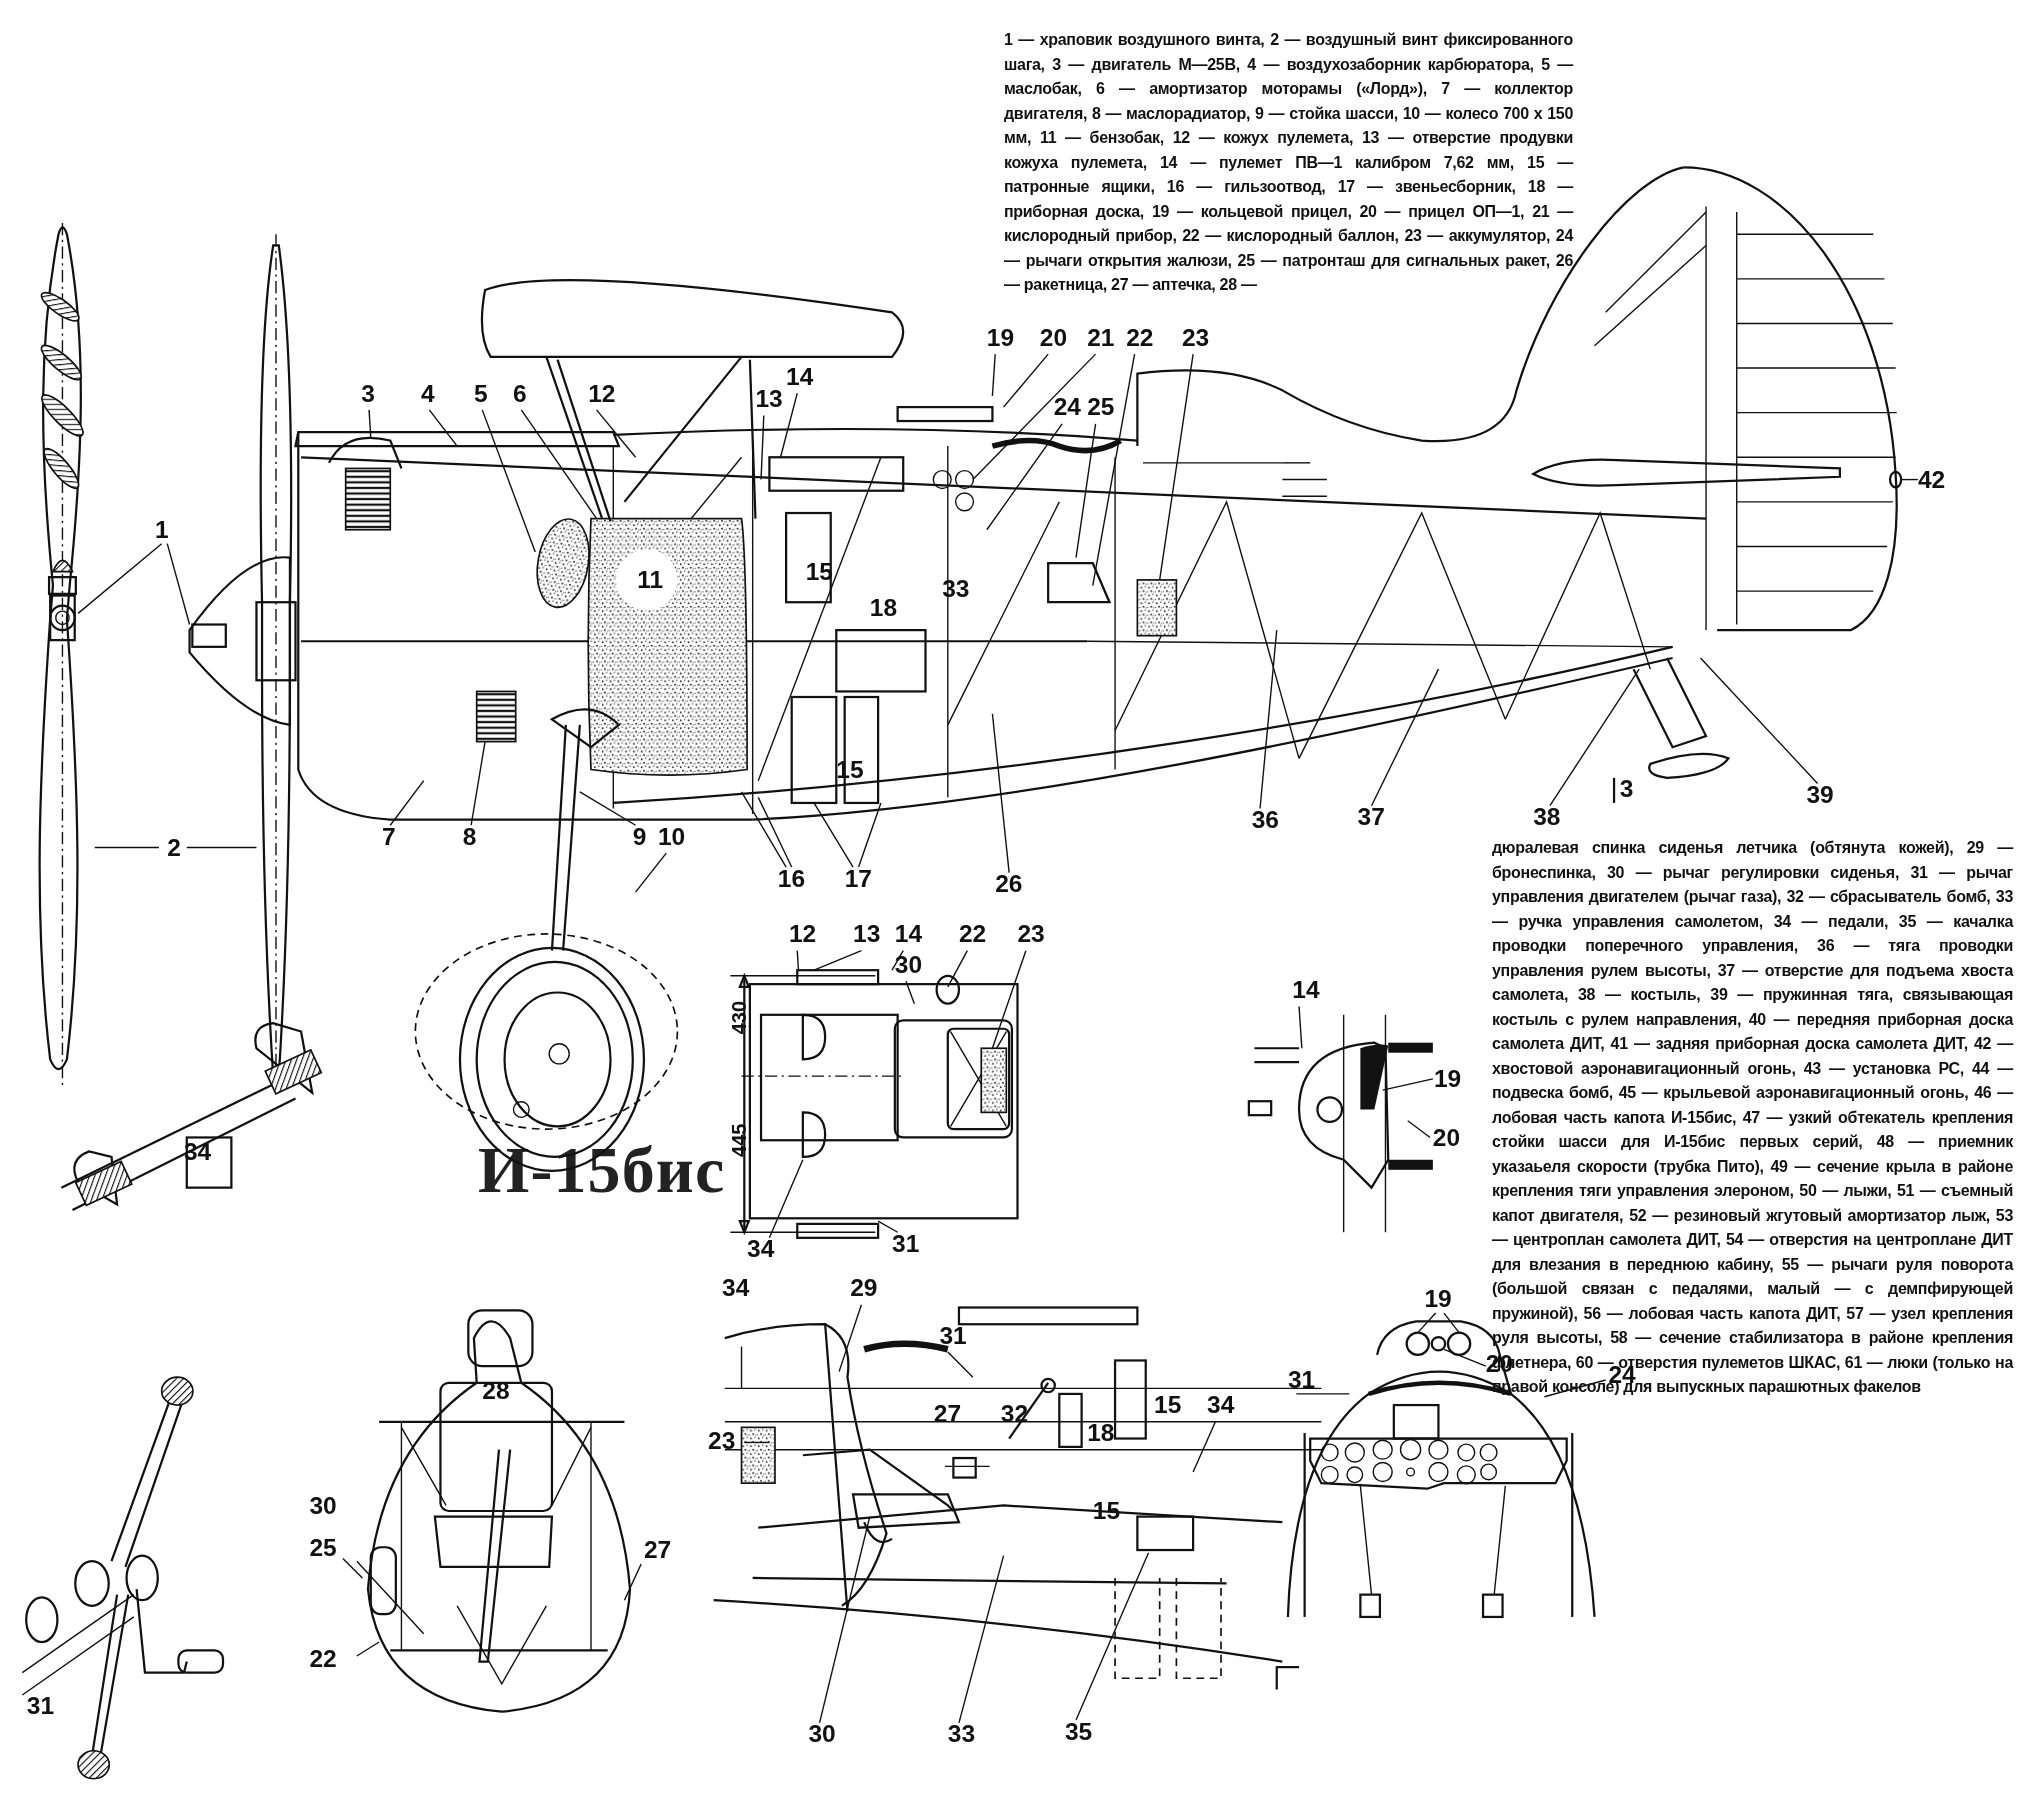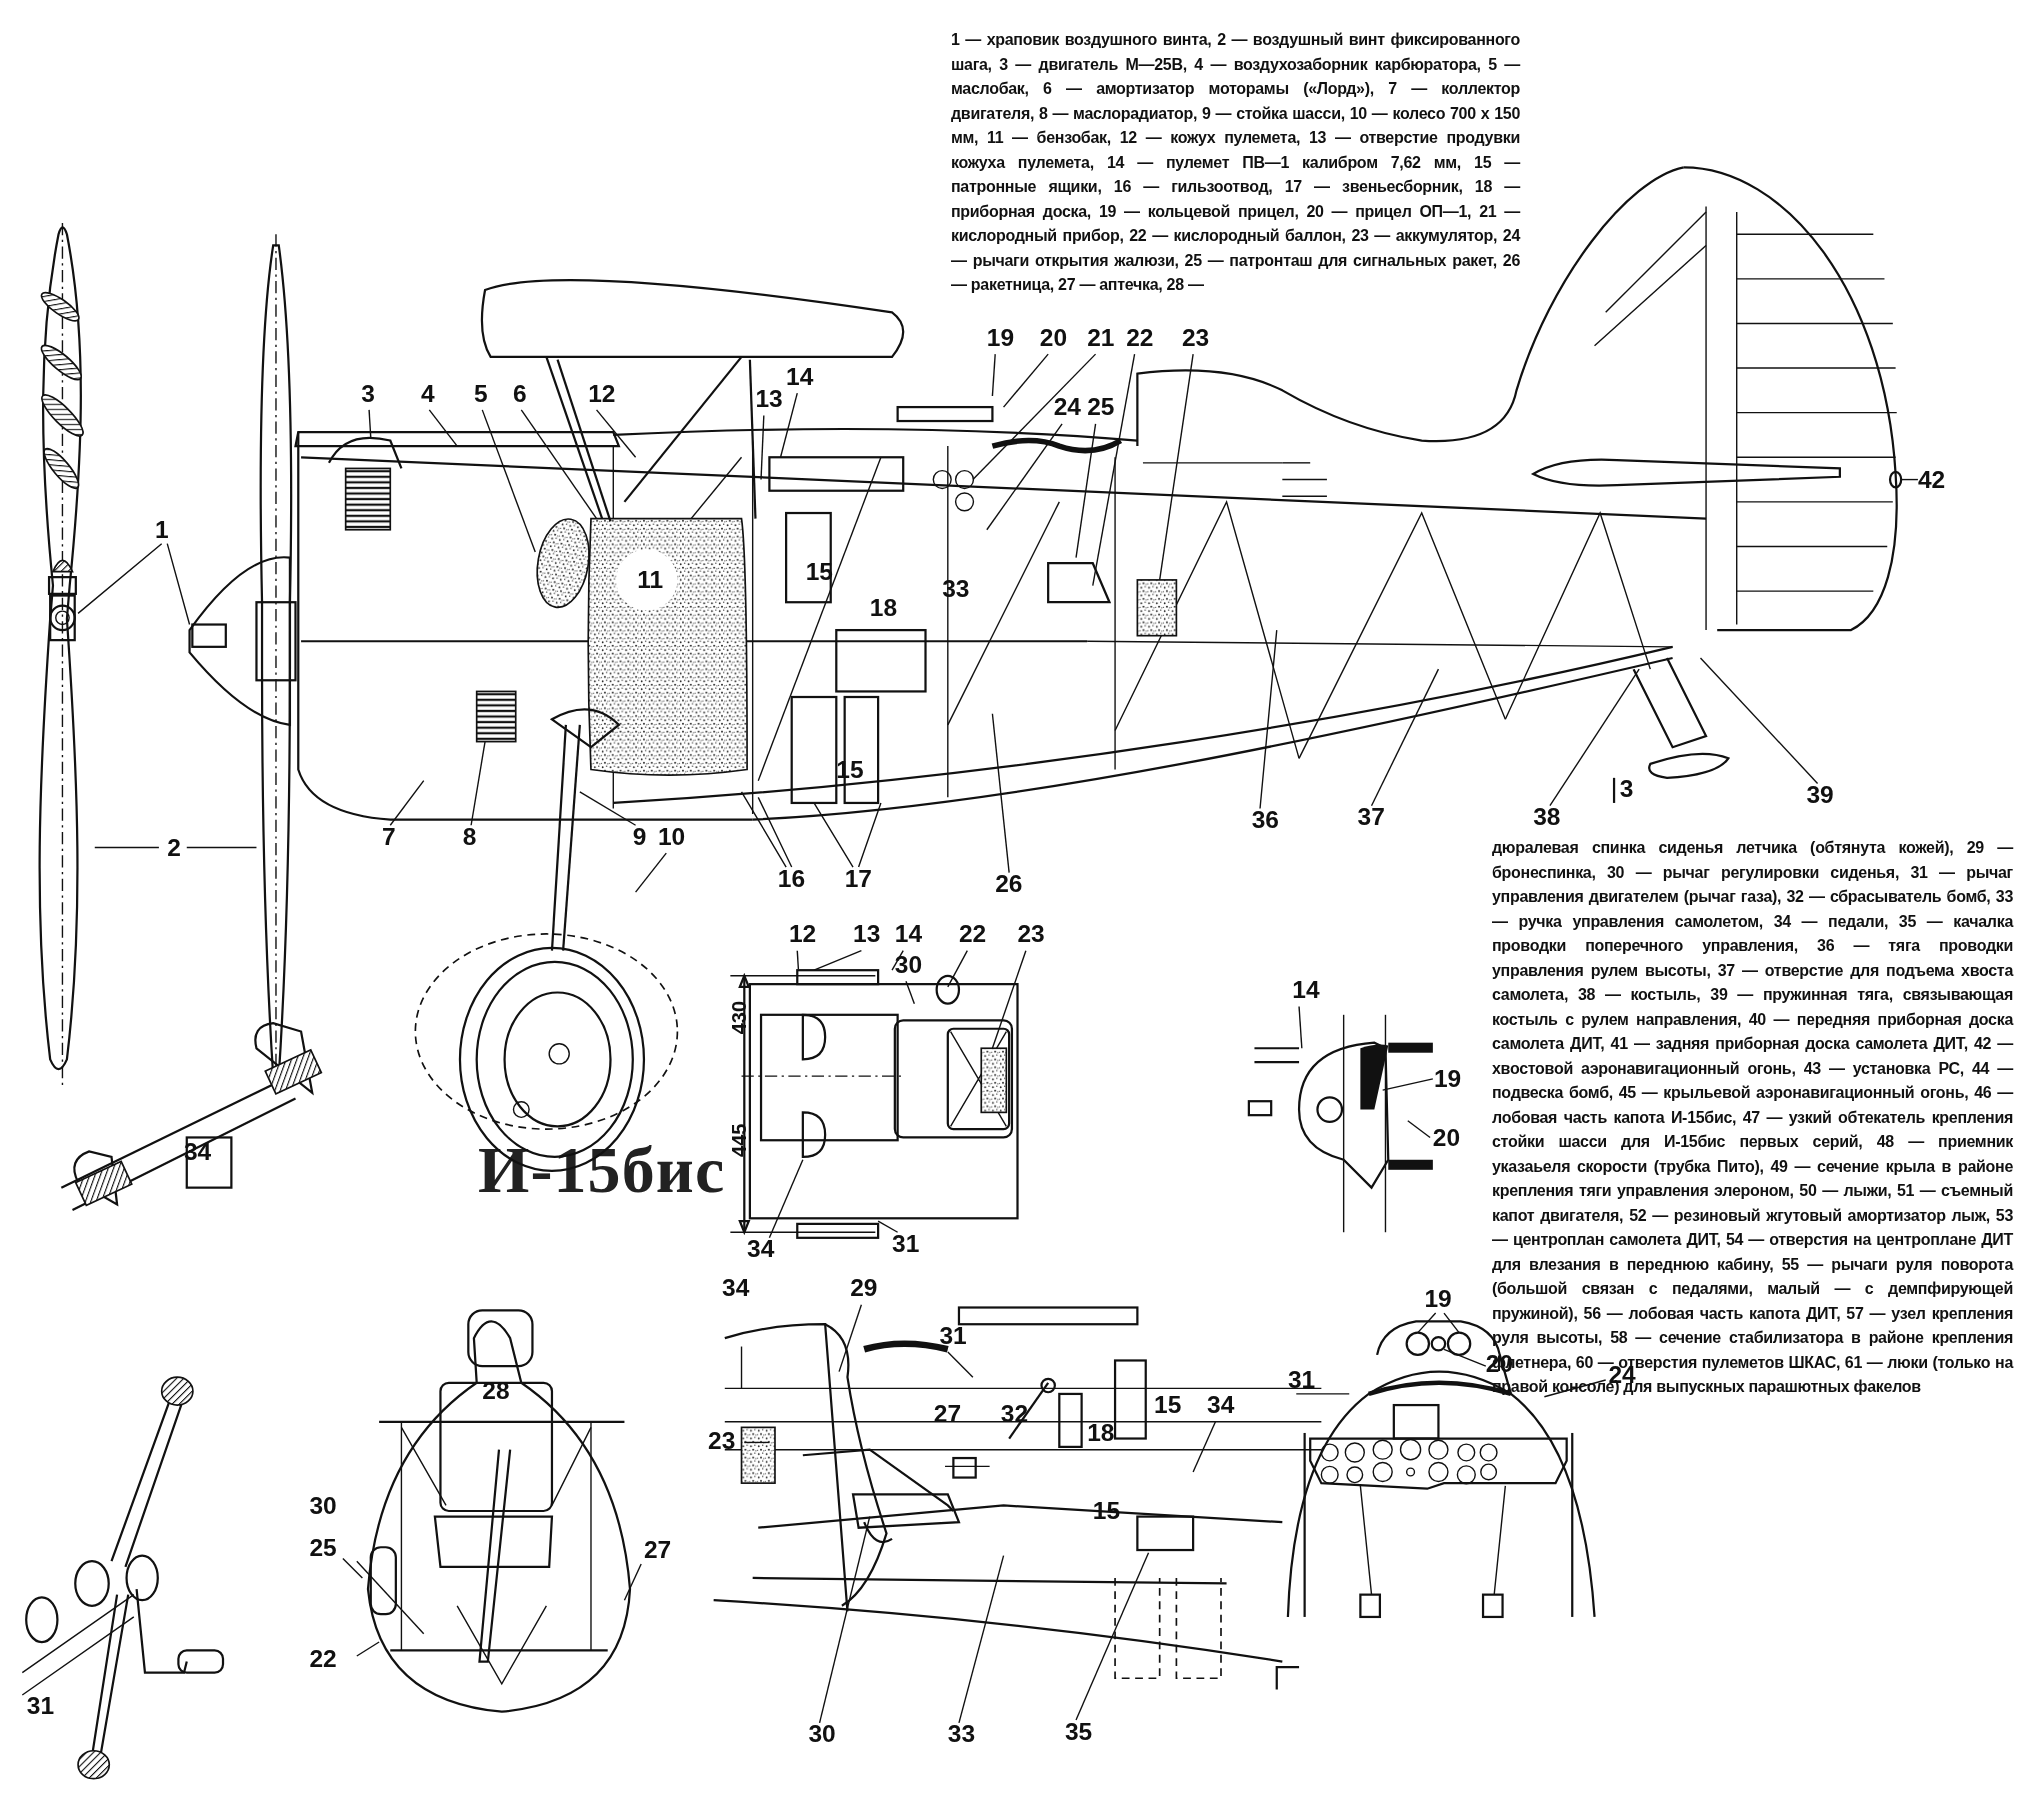--- a/index.html
+++ b/index.html
@@ -1,21 +1,21 @@
 <!DOCTYPE html>
 <html style="font-size:9px"><head>
 <meta charset="utf-8">
 <style>
   html, body { margin:0; padding:0; background:#ffffff; }
   body { width:2035px; height:1796px; position:relative; overflow:hidden;
          font-family:"Liberation Sans", sans-serif; color:#111; }
   .legend { position:absolute; font-family:"Liberation Sans", sans-serif;
             font-weight:bold; font-size:16px; line-height:24.5px; color:#111;
             text-align:justify; letter-spacing:-0.3px; }
-  #legend-top { left:951px; top:28px; width:569px; }
+  #legend-top { left:1004px; top:28px; width:569px; }
   #legend-right { left:1492px; top:836px; width:521px; }
   .title { position:absolute; left:478px; top:1132px;
            font-family:"Liberation Serif", serif; font-weight:bold;
            font-size:66px; color:#222; letter-spacing:1.1px; }
   svg#art { position:absolute; left:0; top:0; }
   .callout { font-family:"Liberation Sans", sans-serif; font-weight:bold;
              font-size:44px; fill:#111; }
   .dim { font-family:"Liberation Sans", sans-serif; font-weight:bold;
          font-size:36px; fill:#111; }
   .ln { stroke:#111; fill:none; stroke-width:4; }

